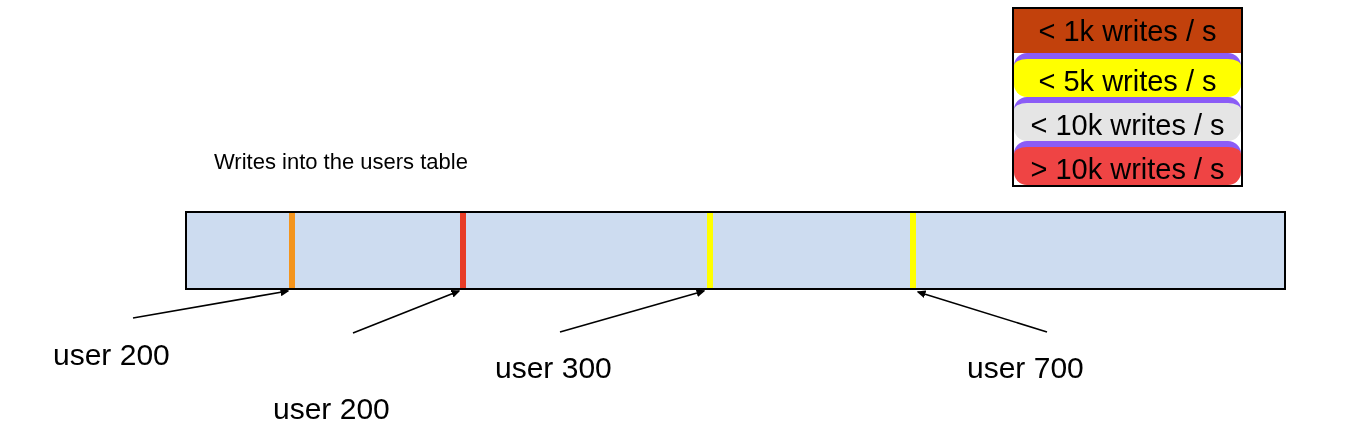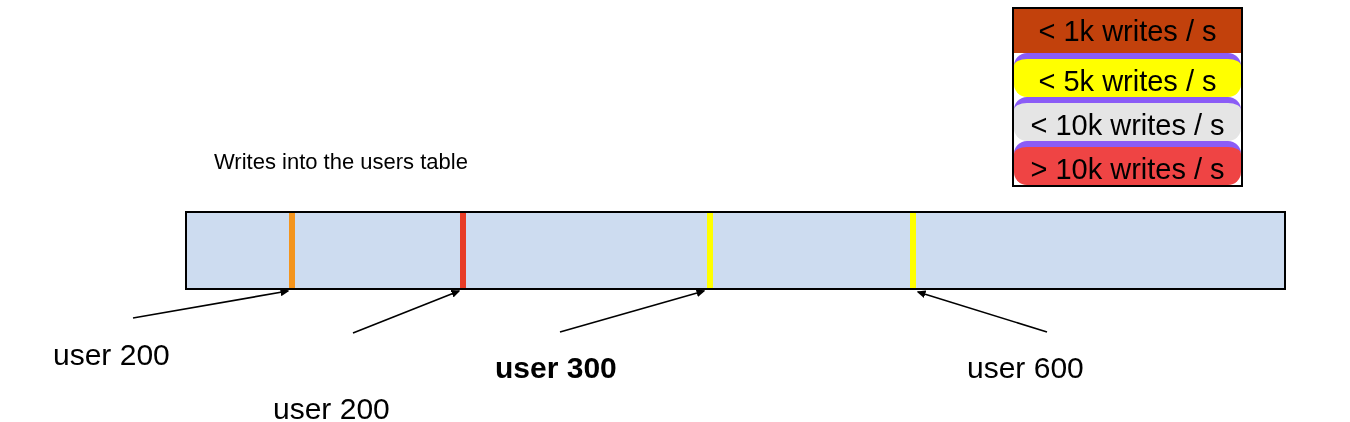--- a/index.html
+++ b/index.html
@@ -64,21 +64,21 @@
   }
   
   .user-label {
     position: absolute;
     font-size: 30px;
     line-height: 32px;
     white-space: nowrap;
   }
   #label-user-100 { left: 53px;  top: 339px; }
   #label-user-200 { left: 273px; top: 357px; margin-top: 36px; }
-  #label-user-300 { left: 495px; top: 352px; font-weight: bold; }
+  #label-user-300 { left: 495px; top: 352px; }
   #label-user-400 { left: 967px; top: 352px; }
   .arrows {
     position: absolute;
     left: 0;
     top: 0;
     width: 1350px;
     height: 422px;
     pointer-events: none;
   }
 </style>
@@ -119,15 +119,15 @@
     </defs>
     <line x1="133" y1="318" x2="288" y2="291" stroke="#000000" stroke-width="1.6" marker-end="url(#arrowhead)"></line>
     <line x1="353" y1="333" x2="459" y2="291" stroke="#000000" stroke-width="1.6" marker-end="url(#arrowhead)"></line>
     <line x1="560" y1="332" x2="704" y2="291" stroke="#000000" stroke-width="1.6" marker-end="url(#arrowhead)"></line>
     <line x1="1047" y1="332" x2="918" y2="292" stroke="#000000" stroke-width="1.6" marker-end="url(#arrowhead)"></line>
   </svg>
 
   <div class="user-label" id="label-user-100">user 200</div>
   <div class="user-label" id="label-user-200">user 200</div>
   <div class="user-label" id="label-user-300">user 300</div>
-  <div class="user-label" id="label-user-400">user 600</div>
+  <div class="user-label" id="label-user-400">user 700</div>
 
 </div>
 
 </body></html>

